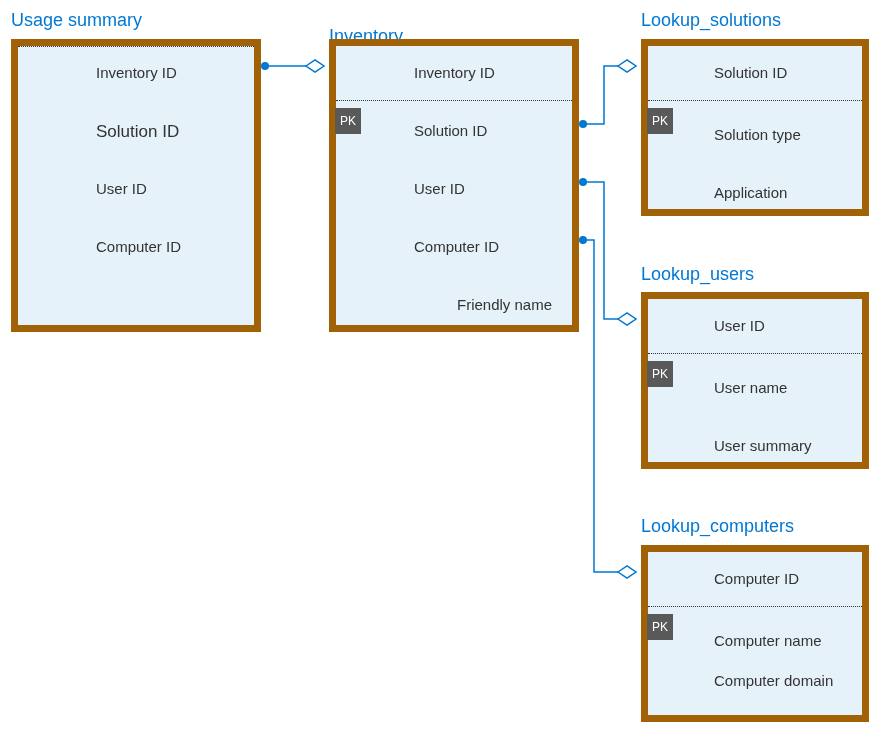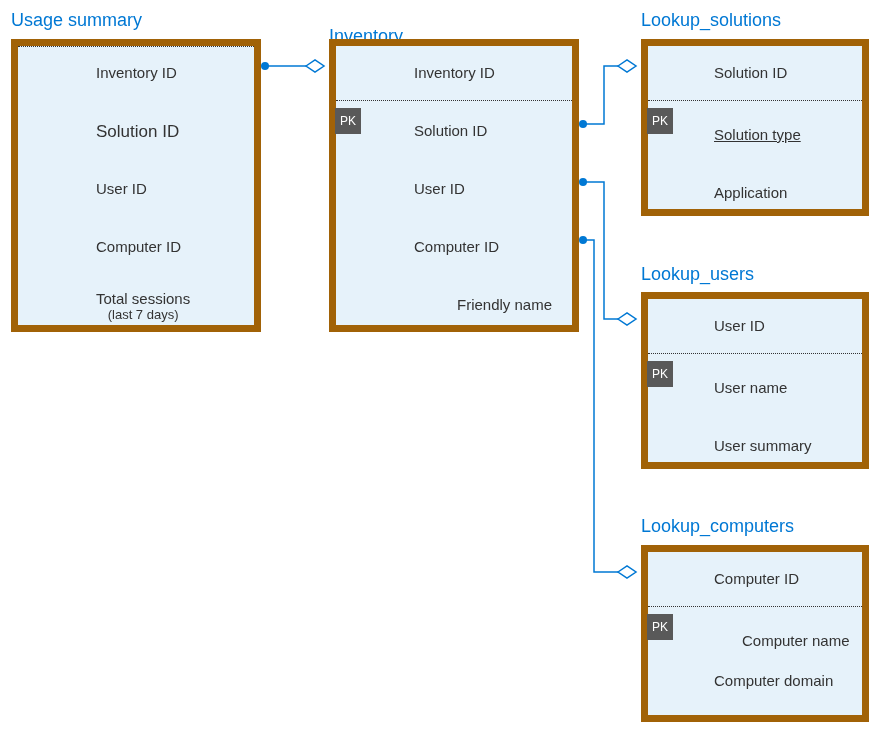--- a/index.html
+++ b/index.html
@@ -79,61 +79,57 @@
 </head>
 <body>
 
 <div class="entity-title" style="left:11px; top:10px;text-align:center;">Usage summary</div>
 <div class="entity" style="left:11px; top:39px; width:250px; height:293px;">
   <div class="dotted-sep" style="top:0px;"></div>
   <div class="field" style="left:78px; top:18px;">Inventory ID</div>
   <div class="field" style="left:78px; top:76px; font-size:17px;">Solution ID</div>
   <div class="field" style="left:78px; top:134px;">User  ID</div>
   <div class="field" style="left:78px; top:192px;">Computer ID</div>
-  <div class="field" style="left:78px; top:244px;">
-    <span>Total sessions</span>
-    <span class="field-sub">(last 7 days)</span>
-  </div>
 </div>
 
 <div class="entity-title" style="left:329px; top:26px;">Inventory</div>
 <div class="entity" style="left:329px; top:39px; width:250px; height:293px;">
   <div class="pk-box" style="top:14px;">PK</div>
   <div class="field" style="left:78px; top:18px;">Inventory ID</div>
   <div class="dotted-sep" style="top:54px;"></div>
   <div class="field" style="left:78px; top:76px;">Solution ID</div>
   <div class="field" style="left:78px; top:134px;">User ID</div>
   <div class="field" style="left:78px; top:192px;">Computer ID</div>
   <div class="field" style="left:78px; top:250px;margin-left:43px;">Friendly name</div>
 </div>
 
 <div class="entity-title" style="left:641px; top:10px;">Lookup_solutions</div>
 <div class="entity" style="left:641px; top:39px; width:228px; height:177px;">
   <div class="pk-box" style="top:14px;">PK</div>
   <div class="field" style="left:66px; top:18px;">Solution ID</div>
   <div class="dotted-sep" style="top:54px;"></div>
-  <div class="field" style="left:66px; top:80px;text-decoration:underline;">Solution type</div>
+  <div class="field" style="left:66px; top:80px;">Solution type</div>
   <div class="field" style="left:66px; top:138px;">Application</div>
 </div>
 
 <div class="entity-title" style="left:641px; top:264px;">Lookup_users</div>
 <div class="entity" style="left:641px; top:292px; width:228px; height:177px;">
   <div class="pk-box" style="top:14px;">PK</div>
   <div class="field" style="left:66px; top:18px;">User ID</div>
   <div class="dotted-sep" style="top:54px;"></div>
   <div class="field" style="left:66px; top:80px;">User name</div>
   <div class="field" style="left:66px; top:138px;">User summary</div>
 </div>
 
 <div class="entity-title" style="left:641px; top:516px;">Lookup_computers</div>
 <div class="entity" style="left:641px; top:545px; width:228px; height:177px;">
   <div class="pk-box" style="top:14px;">PK</div>
   <div class="field" style="left:66px; top:18px;">Computer ID</div>
   <div class="dotted-sep" style="top:54px;"></div>
-  <div class="field" style="left:66px; top:80px;margin-left:28px;">Computer name</div>
+  <div class="field" style="left:66px; top:80px;">Computer name</div>
   <div class="field" style="left:66px; top:120px;">Computer domain</div>
 </div>
 
 <svg class="connectors">
 
   <g>
     <circle class="dot" cx="265" cy="66" r="4"></circle>
     <line class="conn" x1="265" y1="66" x2="306" y2="66"></line>
     <polygon class="diamond" points="306,66 315,60 324,66 315,72"></polygon>
   </g>

